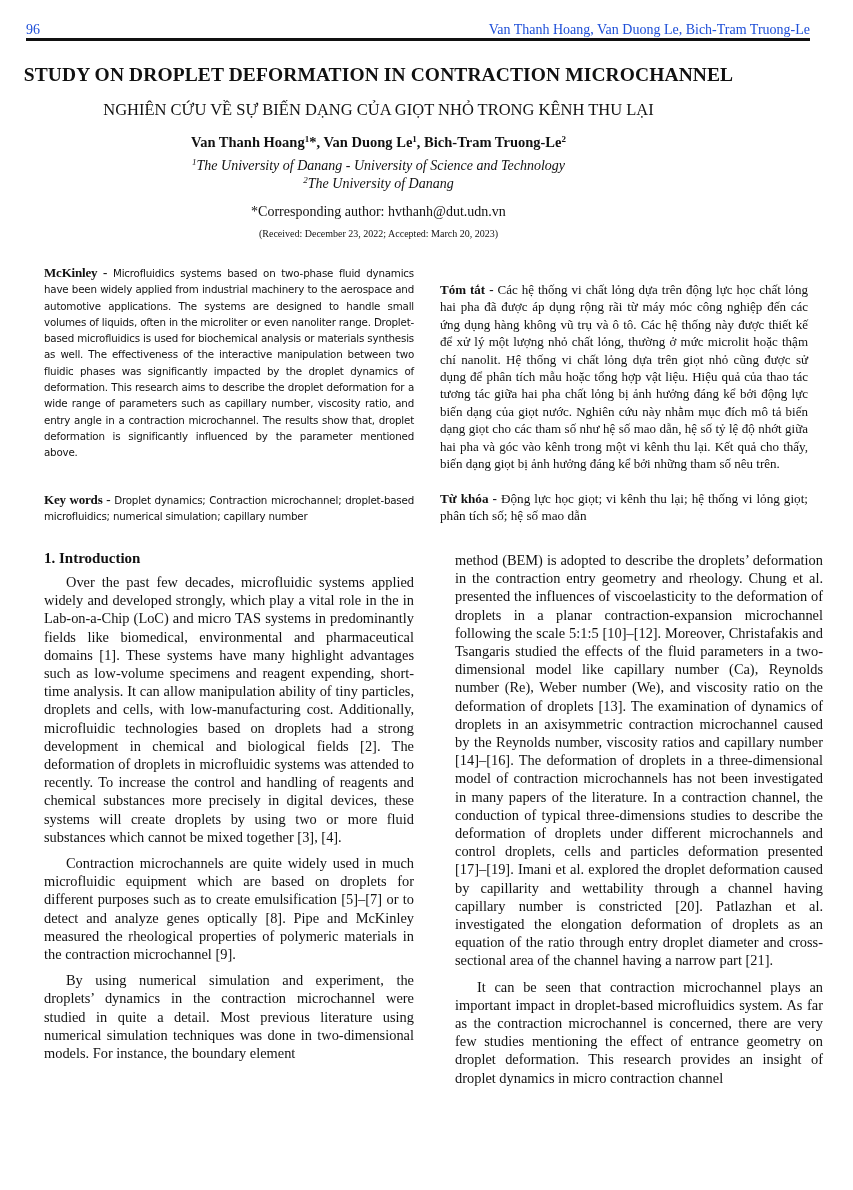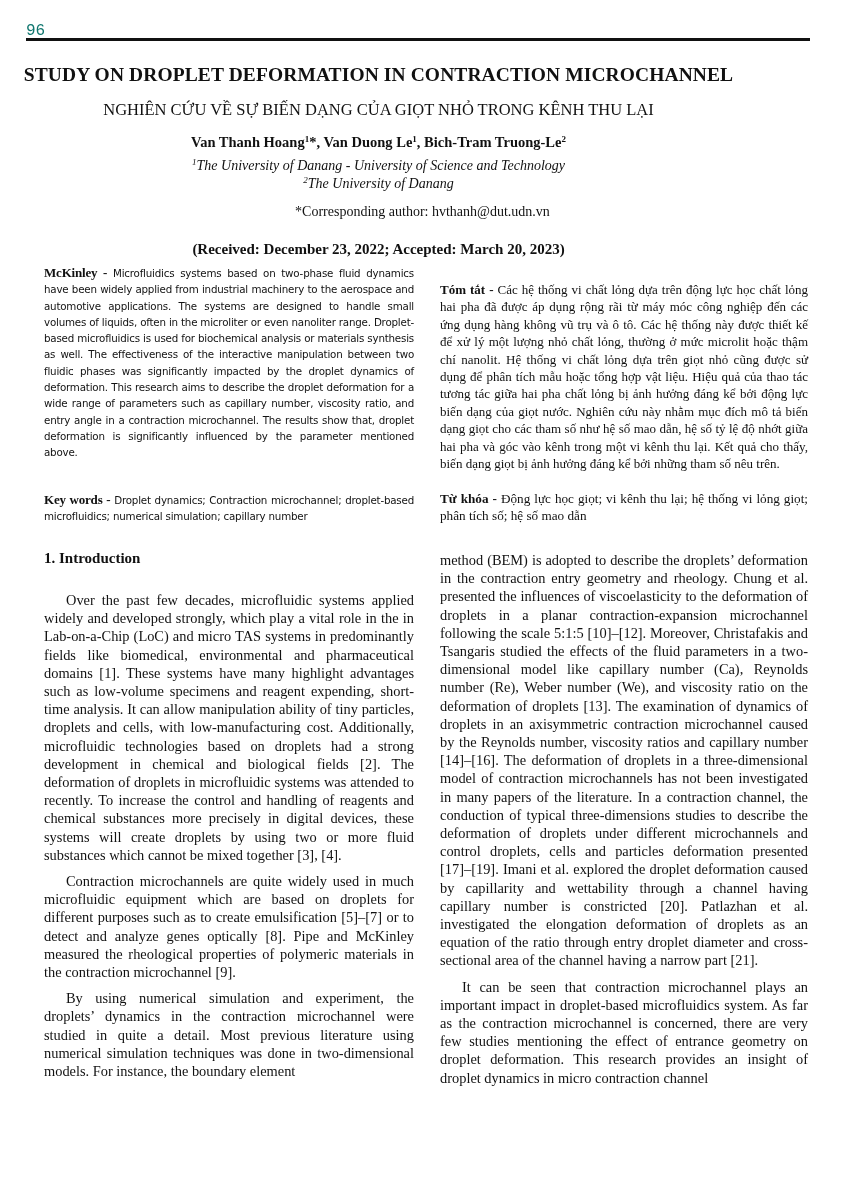--- a/index.html
+++ b/index.html
@@ -1,54 +1,55 @@
 <!DOCTYPE html>
 <html><head>
 <meta charset="utf-8">
 <style>
   html, body { margin: 0; padding: 0; background: #ffffff; }
   body { width: 853px; height: 1190px; position: relative; overflow: hidden; color: #111; }
   .hdr { position: absolute; left: 26px; top: 22px; width: 784px; height: 18px;
-         font-family: Liberation Mono, monospace; font-size: 16px; color: #0f766e; }
+         font-family: Liberation Serif, serif; font-size: 14px; color: #1d4ed8; }
   .hdr .pg { position: absolute; left: 0; top: 0; }
   .hdr .auth { position: absolute; right: 0; top: 0; }
   .hdr-rule { position: absolute; left: 26px; top: 38px; width: 784px; height: 3px; background: #111; }
 
   .center { position: absolute; left: 0; width: 757px; text-align: center; font-family: "Liberation Serif", serif; }
   .title-en { top: 64px; font-size: 19.5px; font-weight: bold; letter-spacing: 0.1px; }
   .title-vi { top: 100px; font-size: 16.5px; }
   .authors { top: 134px; font-size: 14.5px; font-weight: bold; }
   .aff1 { top: 158px; font-size: 14px; font-style: italic; }
   .aff2 { top: 176px; font-size: 14px; font-style: italic; }
-  .corr { top: 204px; font-size: 14px; padding-left: 44px; }
-  .dates { top: 241px; font-size: 15px; font-weight: bold; }
+  .corr { top: 204px; font-size: 14px; }
+  .dates { top: 228px; font-size: 10px; }
   sup { font-size: 9px; vertical-align: 5px; line-height: 0; }
 
   .col { position: absolute; text-align: justify; }
   .abs-en { left: 44px; top: 265px; width: 370px; font-family: "DejaVu Sans", sans-serif; font-size: 10.3px; line-height: 16.3px; letter-spacing: -0.2px; }
   .abs-vi { left: 440px; top: 264px; width: 368px; font-family: "Liberation Serif", serif; font-size: 13px; line-height: 17.4px; margin-top: 17px; }
   .kw-en { left: 44px; top: 492px; width: 370px; font-family: "DejaVu Sans", sans-serif; font-size: 10.3px; line-height: 16.3px; letter-spacing: -0.2px; }
   .kw-vi { left: 440px; top: 490px; width: 368px; font-family: "Liberation Serif", serif; font-size: 13.2px; line-height: 17.4px; }
   .kw-label-en { font-family: "Liberation Serif", serif; font-weight: bold; font-size: 13px; }
   .b { font-weight: bold; }
 
   .sec { position: absolute; left: 44px; top: 550px; font-family: "Liberation Serif", serif; font-size: 15px; font-weight: bold; }
 
   .body-col { font-family: "Liberation Serif", serif; font-size: 14.4px; line-height: 18.2px; }
-  .left-body { left: 44px; top: 591px; width: 370px; }
-  .right-body { left: 440px; top: 551px; width: 368px; }
+  .left-body { left: 44px; top: 573px; width: 370px; }
+  .right-body { left: 455px; top: 551px; width: 368px; }
   .body-col p { margin: 0; text-indent: 22px; }
   .body-col p.noindent { text-indent: 0; }
   .body-col p + p { margin-top: 8px; }
 </style>
 </head>
 <body>
 
 <div class="hdr">
   <span class="pg">96</span>
+  <span class="auth">Van Thanh Hoang, Van Duong Le, Bich-Tram Truong-Le</span>
 </div>
 <div class="hdr-rule"></div>
 
 <div class="center title-en">STUDY ON DROPLET DEFORMATION IN CONTRACTION MICROCHANNEL</div>
 <div class="center title-vi">NGHIÊN CỨU VỀ SỰ BIẾN DẠNG CỦA GIỌT NHỎ TRONG KÊNH THU LẠI</div>
 
 <div class="center authors">
   <span>Van Thanh Hoang</span><sup>1</sup><span>*</span><span>, </span>
   <span>Van Duong Le</span><sup>1</sup><span>, </span>
   <span>Bich-Tram Truong-Le</span><sup>2</sup>

